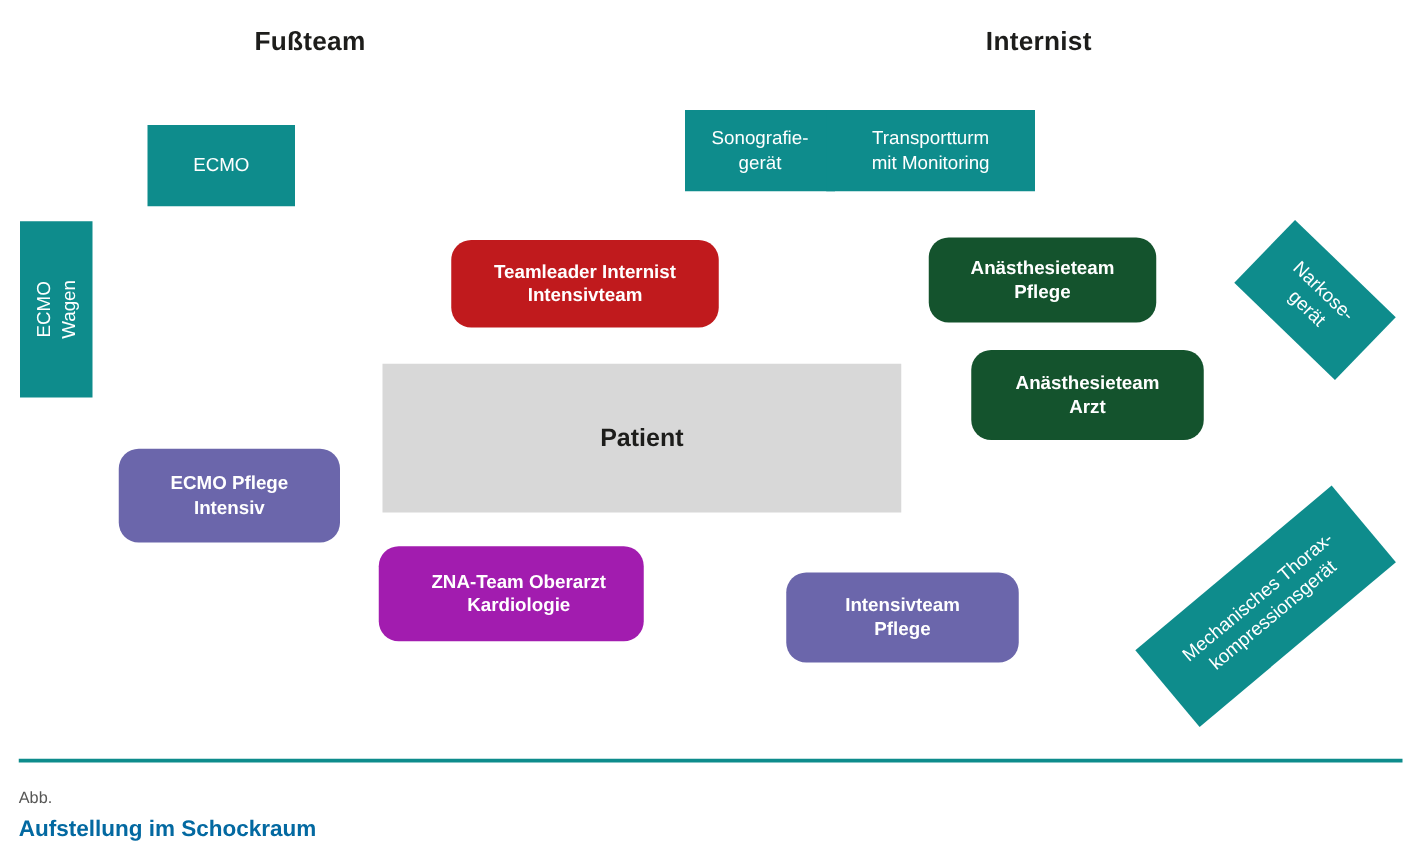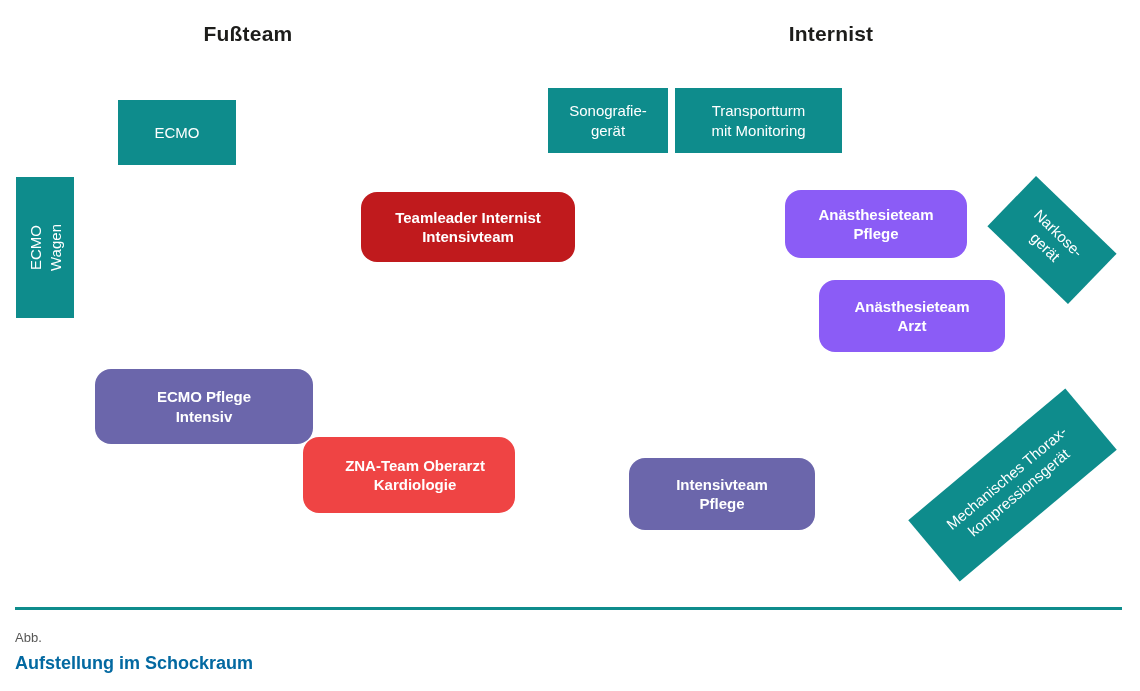--- a/index.html
+++ b/index.html
@@ -11,23 +11,23 @@
   .box{position:absolute;display:flex;align-items:center;justify-content:center;text-align:center;
        box-sizing:border-box;}
   .box .lbl{white-space:pre-line;line-height:1.3;}
 
   
   .equip{background:#0e8c8c;color:#ffffff;font-size:15px;font-weight:normal;}
 
   
   .team{border-radius:16px;color:#ffffff;font-size:15px;font-weight:bold;}
   .team-red{background:#c01a1d;}
-  .team-teal{background:#8b5cf6;margin-left:42px;}
+  .team-teal{background:#14532d;}
   .team-purple{background:#6b66ab;}
-  .team-yellow{background:#ef4444;padding-left:12px;}
+  .team-yellow{background:#a21caf;padding-left:12px;}
 
   .patient{background:#d8d8d8;color:#1d1d1b;font-size:20px;font-weight:bold;}
 
   
   .rot-narkose{transform:rotate(44deg);}
   .rot-thorax{transform:rotate(-40deg);}
   .vtext{transform:rotate(-90deg);white-space:pre-line;line-height:1.3;text-align:center;}
 
   .divider{position:absolute;left:15px;top:607px;width:1107px;height:3px;background:#0e8c8c;}
   .cap-prefix{position:absolute;left:15px;top:630px;font-size:13px;color:#575756;}
@@ -48,52 +48,55 @@
   <div class="box equip" style="left:16px;top:177px;width:58px;height:141px;">
     <span class="lbl vtext">ECMO
 Wagen</span>
   </div>
 
   <div class="box equip" style="left:502px;top:88px;width:120px;height:65px;margin-left:46px;">
     <span class="lbl">Sonografie-
 gerät</span>
   </div>
 
-  <div class="box equip" style="left:661px;top:88px;width:167px;height:65px;margin-left:14px;">
+  <div class="box equip" style="left:661px;top:88px;width:167px;height:65px;">
     <span class="lbl">Transportturm
 mit Monitoring</span>
   </div>
 
   <div class="box equip rot-narkose" style="left:996px;top:205px;width:112px;height:70px;">
     <span class="lbl">Narkose-
 gerät</span>
   </div>
 
   <div class="box equip rot-thorax" style="left:910px;top:445px;width:205px;height:80px;">
     <span class="lbl">Mechanisches Thorax-
 kompressionsgerät</span>
   </div>
 
+  <div class="box patient" style="left:306px;top:291px;width:415px;height:119px;">
+    <span class="lbl">Patient</span>
+  </div>
 
   <div class="box team team-red" style="left:361px;top:192px;width:214px;height:70px;align-items:center;">
     <span class="lbl">Teamleader Internist
 Intensivteam</span>
   </div>
 
   <div class="box team team-teal" style="left:743px;top:190px;width:182px;height:68px;">
     <span class="lbl">Anästhesieteam
 Pflege</span>
   </div>
 
   <div class="box team team-teal" style="left:777px;top:280px;width:186px;height:72px;">
     <span class="lbl">Anästhesieteam
 Arzt</span>
   </div>
 
-  <div class="box team team-purple" style="left:95px;top:369px;width:218px;height:75px;">
+  <div class="box team team-purple" style="left:95px;top:359px;width:177px;height:75px;">
     <span class="lbl">ECMO Pflege
 Intensiv</span>
   </div>
 
   <div class="box team team-yellow" style="left:303px;top:437px;width:212px;height:76px;">
     <span class="lbl">ZNA-Team Oberarzt
 Kardiologie</span>
   </div>
 
   <div class="box team team-purple" style="left:629px;top:458px;width:186px;height:72px;">

